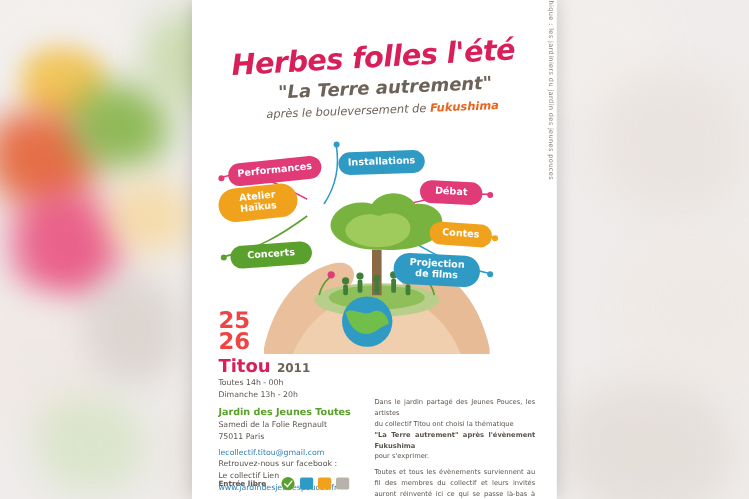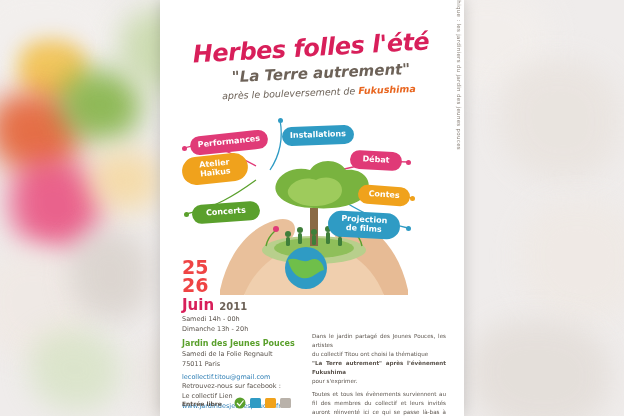--- a/index.html
+++ b/index.html
@@ -226,30 +226,30 @@
     <div class="bubble bb-atelier">Atelier Haïkus</div>
     <div class="bubble bb-concerts">Concerts</div>
     <div class="bubble bb-install">Installations</div>
     <div class="bubble bb-debat">Débat</div>
     <div class="bubble bb-contes">Contes</div>
     <div class="bubble bb-proj">Projection de films</div>
 
     <div class="date-num" style="white-space:pre-line">25
 26</div>
     <div class="date-month">
-      <span>Juin</span>
+      <span>Titou</span>
       <span class="date-year">2011</span>
     </div>
     <div class="hours">
-      <div>Samedi      14h - 00h</div>
+      <div>Toutes      14h - 00h</div>
       <div>Dimanche  13h - 20h</div>
     </div>
 
     <div class="addr">
-      <div class="big">Jardin des Jeunes Pouces</div>
+      <div class="big">Jardin des Jeunes Toutes</div>
       <div>Samedi de la Folie Regnault</div>
       <div>75011 Paris</div>
       <div style="height:3px"></div>
       <div class="blue">lecollectif.titou@gmail.com</div>
       <div>Retrouvez-nous sur facebook :</div>
       <div>Le collectif Lien</div>
       <div class="blue">www.jardindesjeunespouces.fr</div>
     </div>
 
     <div class="para">

